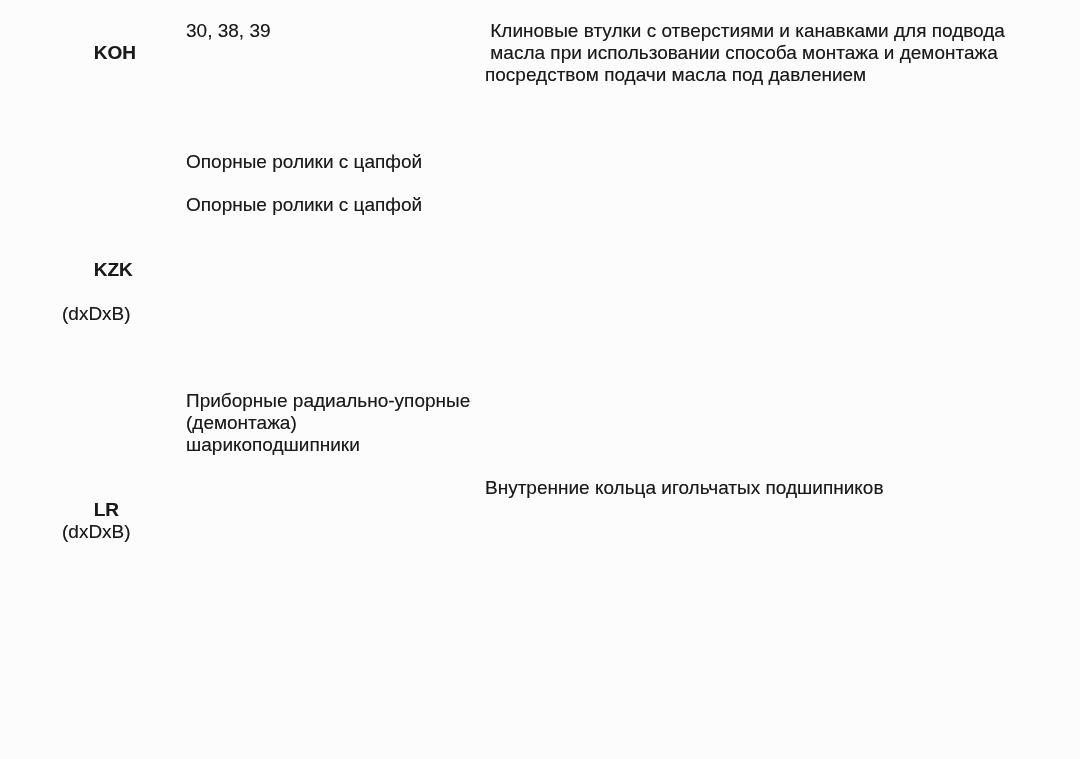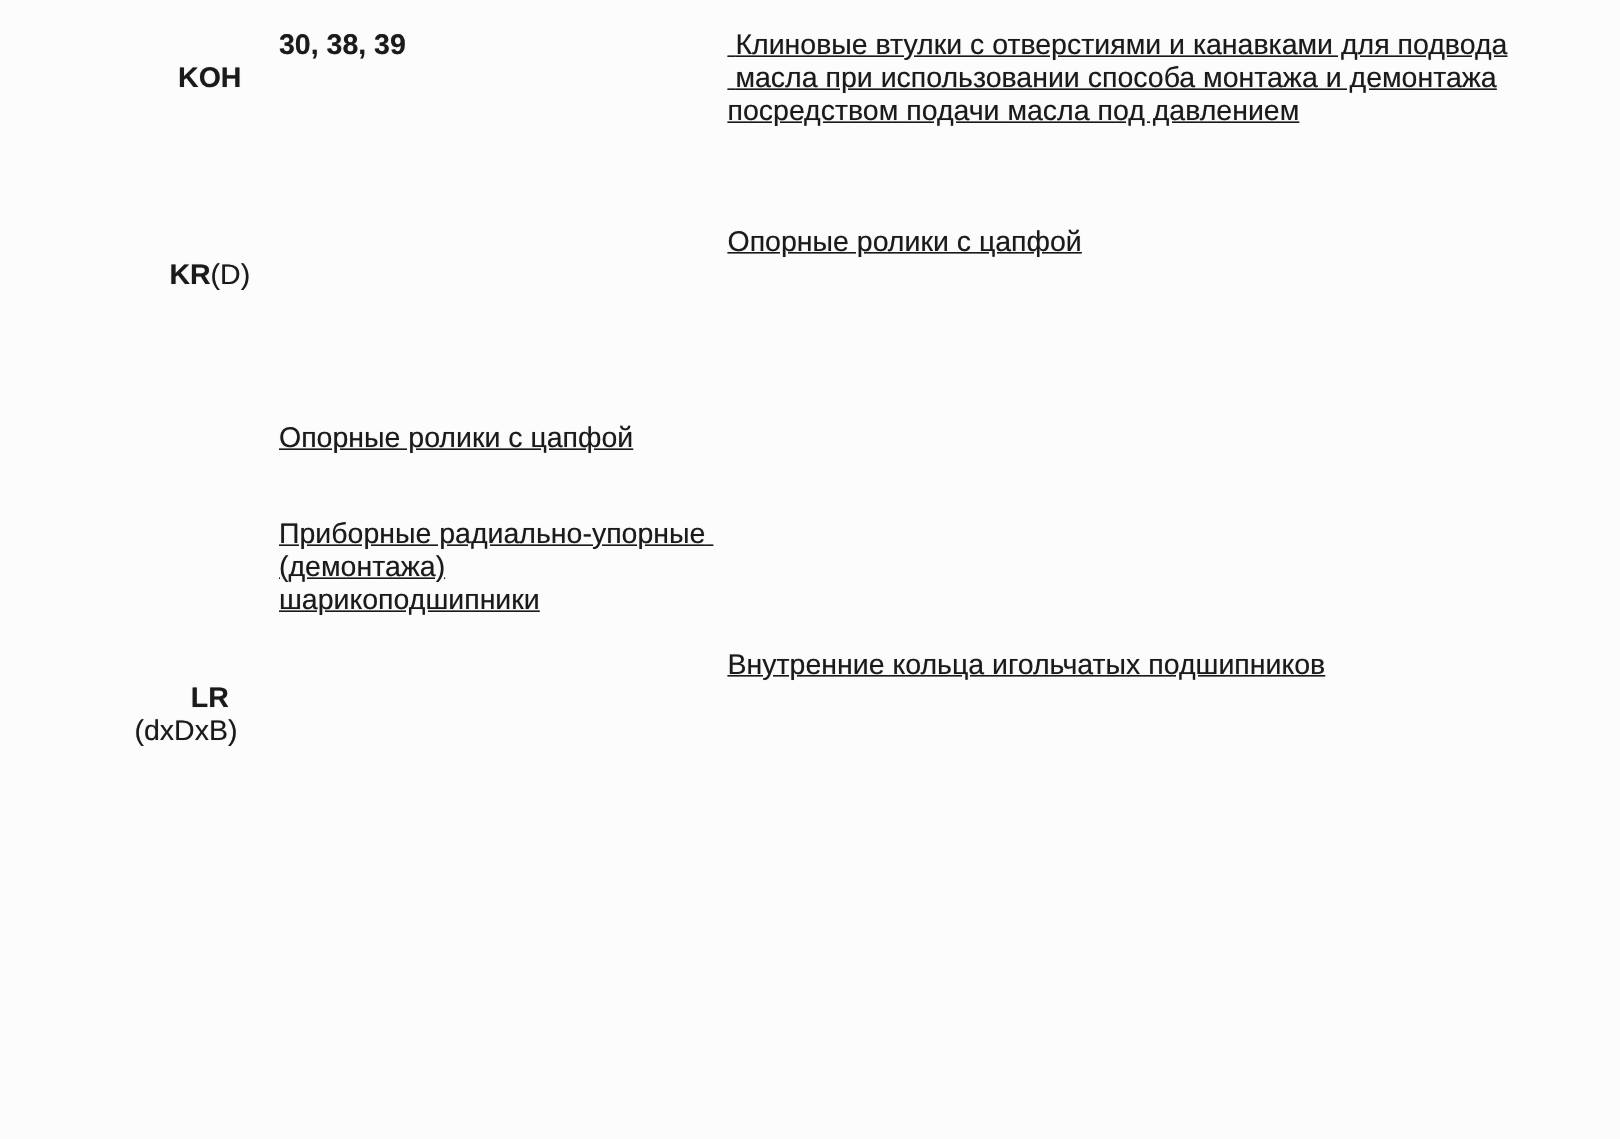--- a/index.html
+++ b/index.html
@@ -27,57 +27,57 @@
     margin-bottom: 21px;
     font-size: 19px;
     line-height: 22px;
     text-shadow: 0 0 0.5px rgba(45,45,45,0.55);
   }
   
   .rows .row:nth-child(9) { margin-top: 8px; }
   .cell {
     white-space: pre-wrap;
   }
-  .code { font-weight: bold; text-align: center; }
+  .code { font-weight: bold; }
   .code .suffix { font-weight: normal; }
   .code .line2 { font-weight: normal; }
-  .nums { font-weight: bold; }
-  .desc { font-weight: normal; text-decoration: underline; }
+  .nums { font-weight: normal; }
+  .desc { font-weight: normal; }
 </style>
 </head>
 <body>
 
 <div class="page">
   <div class="rows">
   <div class="row">
     <div class="cell code">
       <span class="b">KOH</span><span class="suffix"></span>
       <div class="line2"></div>
     </div>
     <div class="cell nums">30, 38, 39</div>
     <div class="cell desc"> Клиновые втулки с отверстиями и канавками для подвода
  масла при использовании способа монтажа и демонтажа
 посредством подачи масла под давлением</div>
   </div>
 
   <div class="row">
-    <div class="cell code">
-      <span class="b">KR</span><span class="suffix">(D)</span>
-      <div class="line2"></div>
-    </div>
     <div class="cell nums"></div>
     <div class="cell desc">Опорные ролики с цапфой</div>
   </div>
 
   <div class="row">
     <div class="cell nums"></div>
     <div class="cell desc">Опорные ролики с цапфой</div>
   </div>
 
   <div class="row">
+    <div class="cell code">
+      <span class="b">KZK</span><span class="suffix"></span>
+      <div class="line2">(dxDxB)</div>
+    </div>
     <div class="cell nums"></div>
   </div>
 
   <div class="row">
     <div class="cell nums"></div>
     <div class="cell desc">Приборные радиально-упорные (демонтажа)
 шарикоподшипники</div>
   </div>
 
   <div class="row">

